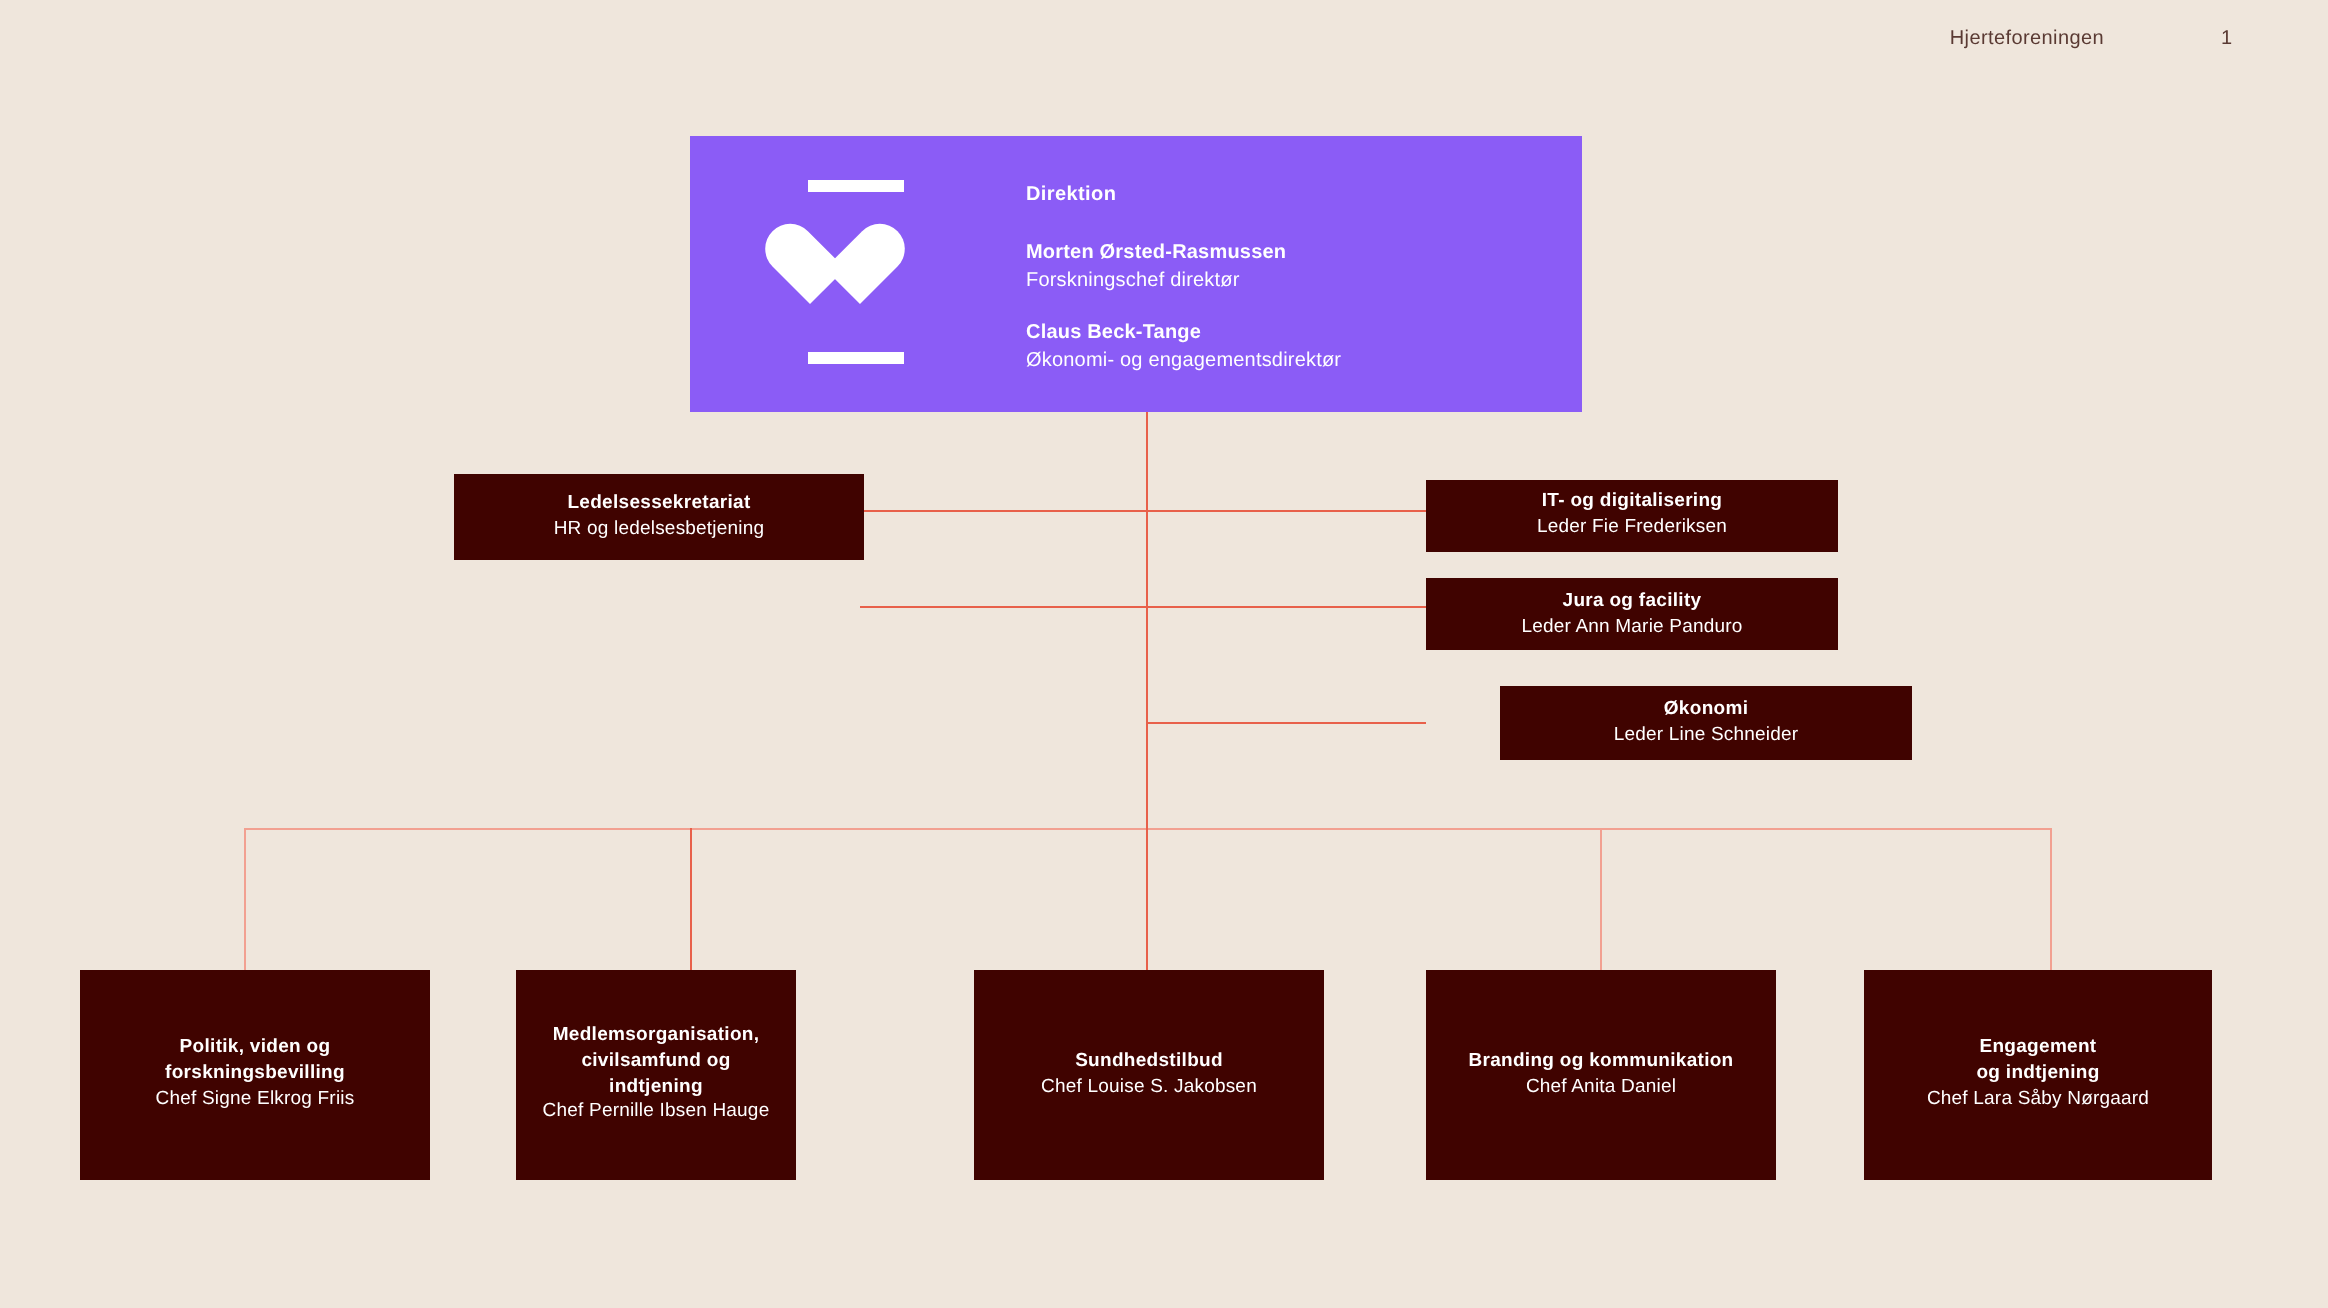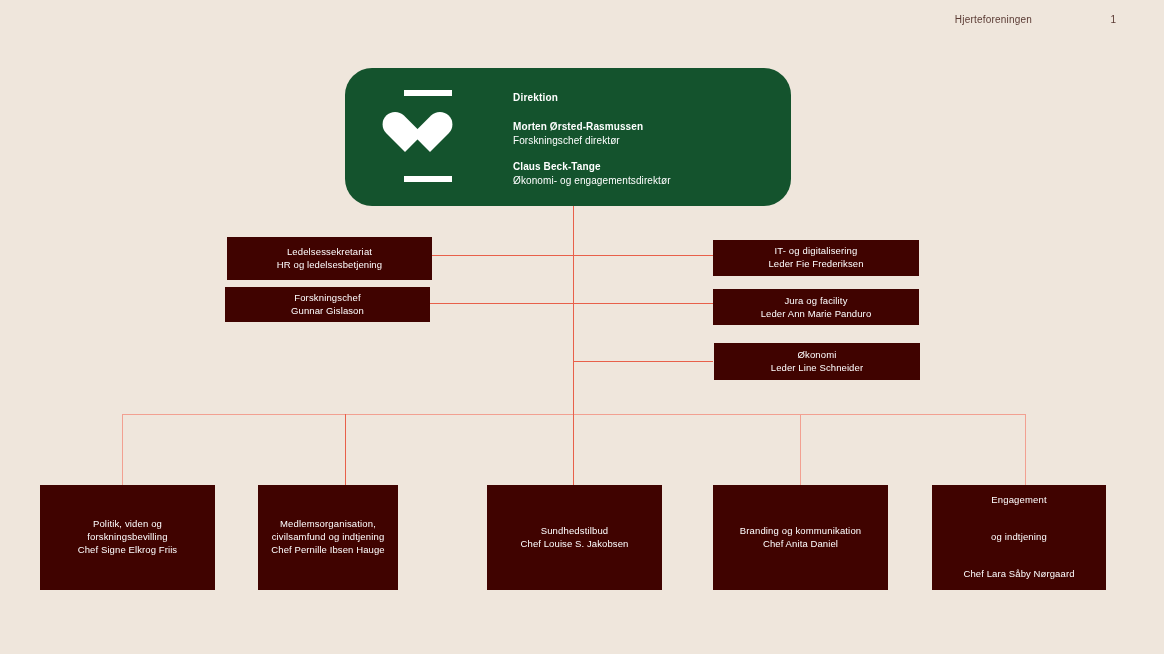--- a/index.html
+++ b/index.html
@@ -21,21 +21,21 @@
     background: #EFE6DC;
   }
 
   
   .page-header {
     position: absolute;
     top: 14px;
     right: 48px;
     display: flex;
     align-items: center;
-    gap: 76px;
+    gap: 56px;
   }
   .brand-name {
     font-size: 10px;
     color: #5a3a33;
     letter-spacing: 0.2px;
     white-space: nowrap;
   }
   .page-number {
     font-size: 10px;
     color: #5a3a33;
@@ -53,24 +53,23 @@
   .line-strong { background: #E8604A; }
   .line-soft  { background: #F2A091; }
 
   
   .exec-box {
     position: absolute;
     left: 345px;
     top: 68px;
     width: 446px;
     height: 138px;
-    background: #14532d;
-    display: flex;
-    align-items: center;
-    border-radius: 27px;
+    background: #8b5cf6;
+    display: flex;
+    align-items: center;
   }
   .exec-logo {
     position: absolute;
     left: 59px;
     top: 22px;
     width: 48px;
     height: 92px;
     display: flex;
     flex-direction: column;
     align-items: center;
@@ -142,21 +141,21 @@
     display: flex;
     flex-direction: column;
     align-items: center;
     justify-content: center;
     text-align: center;
     box-sizing: border-box;
     padding: 6px 10px;
   }
   .node-title {
     font-size: 9.5px;
-    font-weight: normal;
+    font-weight: bold;
     line-height: 1.35;
     letter-spacing: 0.15px;
   }
   .node-sub {
     font-size: 9.5px;
     font-weight: normal;
     line-height: 1.35;
     letter-spacing: 0.1px;
   }
 
@@ -207,36 +206,32 @@
         <div class="exec-person-title">Økonomi- og engagementsdirektør</div>
       </div>
     </div>
   </div>
 
   <div class="node node-staff-left" style="left:227px; top:237px;">
     <div class="node-title">Ledelsessekretariat</div>
     <div class="node-sub">HR og ledelsesbetjening</div>
   </div>
 
-  <div class="node node-staff-left" style="left:225px; top:287px; height:35px;">
-    <div class="node-title">Forskningschef</div>
-    <div class="node-sub">Gunnar Gislason</div>
-  </div>
 
   <div class="node node-staff-right" style="left:713px; top:240px;">
     <div class="node-title">IT- og digitalisering</div>
     <div class="node-sub">Leder Fie Frederiksen</div>
   </div>
 
   <div class="node node-staff-right" style="left:713px; top:289px;justify-content:space-between;">
     <div class="node-title">Jura og facility</div>
     <div class="node-sub">Leder Ann Marie Panduro</div>
   </div>
 
-  <div class="node node-staff-right" style="left:714px; top:343px; height:37px;">
+  <div class="node node-staff-right" style="left:750px; top:343px; height:37px;">
     <div class="node-title">Økonomi</div>
     <div class="node-sub">Leder Line Schneider</div>
   </div>
 
   <div class="node node-dept" style="left:40px; top:485px;">
     <div class="node-title">Politik, viden og</div>
     <div class="node-title">forskningsbevilling</div>
     <div class="node-sub">Chef Signe Elkrog Friis</div>
   </div>
 
@@ -249,19 +244,19 @@
   <div class="node node-dept" style="left:487px; top:485px;">
     <div class="node-title">Sundhedstilbud</div>
     <div class="node-sub">Chef Louise S. Jakobsen</div>
   </div>
 
   <div class="node node-dept" style="left:713px; top:485px;">
     <div class="node-title">Branding og kommunikation</div>
     <div class="node-sub">Chef Anita Daniel</div>
   </div>
 
-  <div class="node node-dept" style="left:932px; top:485px; width:174px;gap:24px;">
+  <div class="node node-dept" style="left:932px; top:485px; width:174px;">
     <div class="node-title">Engagement</div>
     <div class="node-title">og indtjening</div>
     <div class="node-sub">Chef Lara Såby Nørgaard</div>
   </div>
 
 </div>
 
 </body></html>

